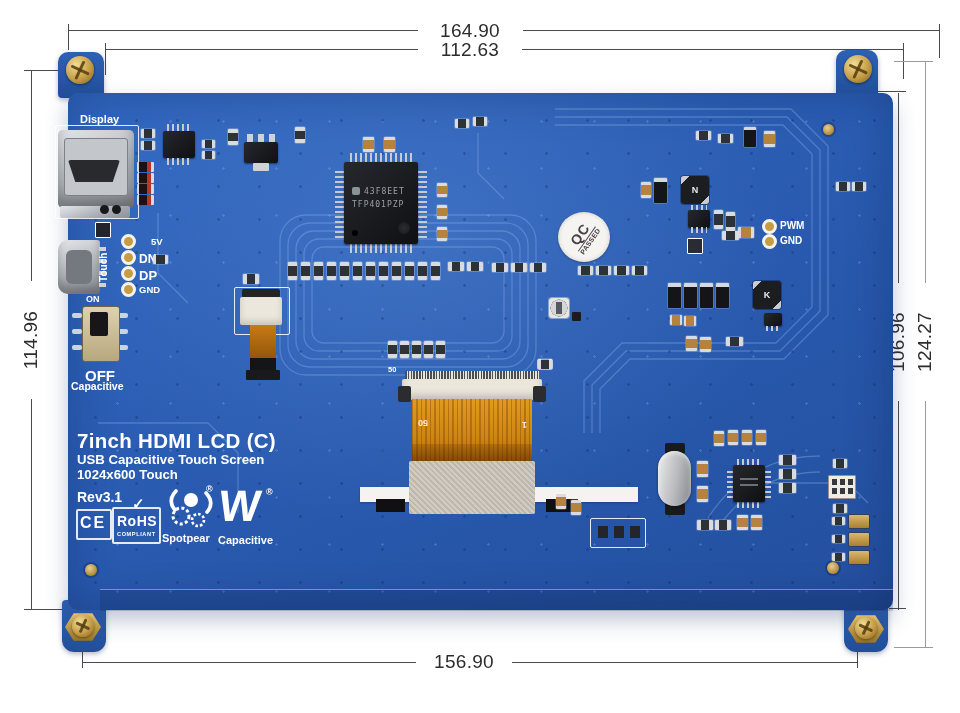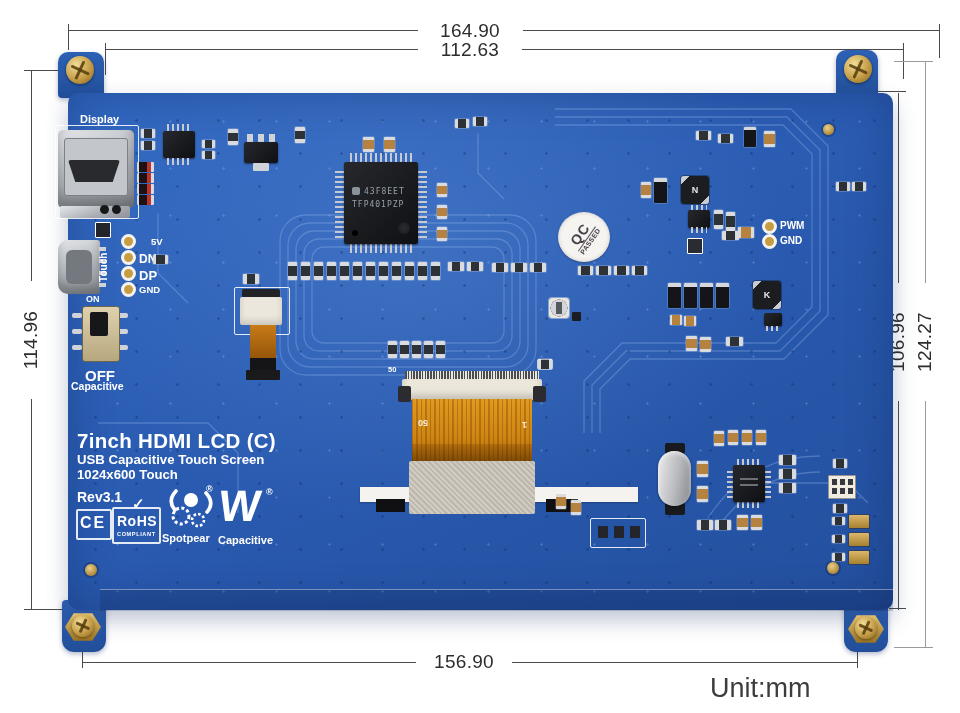--- a/index.html
+++ b/index.html
@@ -93,21 +93,20 @@
   <i class="dl lt" style="left:894px;top:61px;width:39px;height:1px"></i>
   <i class="dl lt" style="left:894px;top:647px;width:39px;height:1px"></i>
   <div class="dimtext v" style="left:866px;top:330px;width:118px">124.27</div>
 
   <i class="dl" style="left:82px;top:662px;width:336px;height:1px"></i>
   <i class="dl" style="left:508px;top:662px;width:350px;height:1px"></i>
   <i class="dl" style="left:82px;top:650px;width:1px;height:18px"></i>
   <i class="dl" style="left:857px;top:646px;width:1px;height:22px"></i>
   <div class="dimtext" style="left:416px;top:651px;width:96px;text-align:center">156.90</div>
 
-  <div class="unit" style="left:710px;top:673px">Unit:mm</div>
 
   <i class="c tab" style="left:58px;top:52px;width:46px;height:46px;border-radius:10px 10px 4px 4px"></i>
   <i class="c tab" style="left:836px;top:50px;width:42px;height:48px;border-radius:10px 10px 4px 4px"></i>
   <i class="c tab" style="left:62px;top:600px;width:44px;height:52px;border-radius:4px 4px 12px 12px"></i>
   <i class="c tab" style="left:844px;top:600px;width:44px;height:52px;border-radius:4px 4px 12px 12px"></i>
 
   <div class="body"></div>
 
   <svg class="c" style="left:68px;top:93px" width="825" height="517" viewBox="0 0 825 517">
     <g fill="none" stroke="#8db1e8" stroke-opacity=".38" stroke-width="1.3" stroke-linejoin="round">

